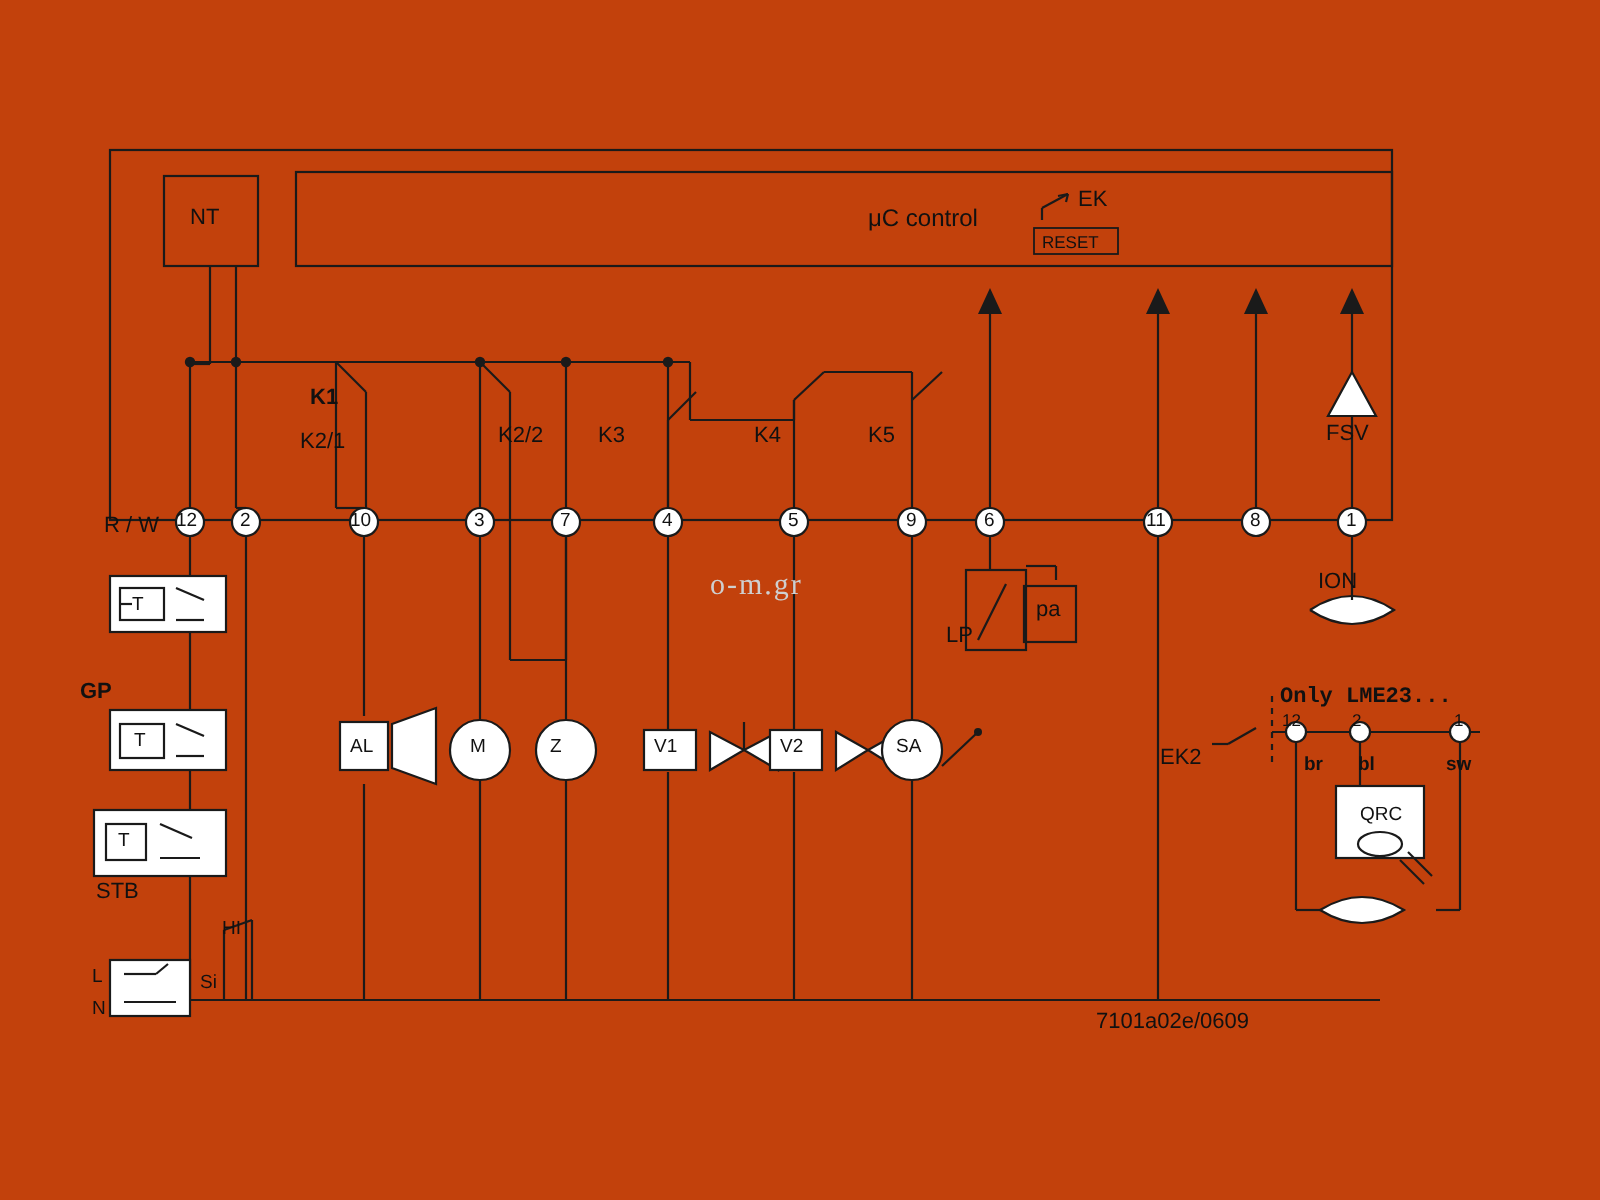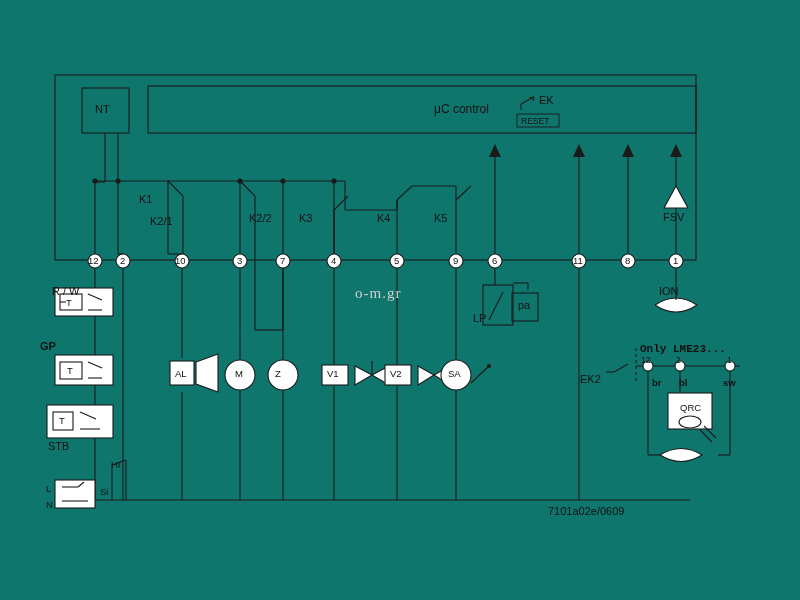--- a/index.html
+++ b/index.html
@@ -7,21 +7,21 @@
     padding: 0;
     background: #ffffff;
   }
   body {
     font-family: "Liberation Sans", sans-serif;
   }
   #stage {
     position: relative;
     width: 800px;
     height: 600px;
-    background: #0f766e;
+    background: #c2410c;
     overflow: hidden;
   }
   .lbl {
     position: absolute;
     font-family: "Liberation Sans", sans-serif;
     font-size: 11px;
     color: #111111;
     white-space: nowrap;
     line-height: 1;
   }
@@ -233,41 +233,41 @@
   <div class="lbl" style="left:539px; top:95px;">EK</div>
   <div class="lbl xs" style="left:521px; top:117px;">RESET</div>
   <div class="lbl" style="left:663px; top:212px;">FSV</div>
   <div class="lbl" style="left:659px; top:286px;">ION</div>
   <div class="lbl" style="left:473px; top:313px;">LP</div>
   <div class="lbl" style="left:518px; top:300px;">pa</div>
   <div class="lbl" style="left:580px; top:374px;">EK2</div>
   <div class="lbl bold" style="left:640px; top:344px;font-family:Liberation Mono, monospace;">Only LME23...</div>
   <div class="lbl sm" style="left:680px; top:403px;">QRC</div>
 
-  <div class="lbl" style="left:139px; top:194px;">K1</div>
+  <div class="lbl" style="left:155px; top:194px;font-weight:bold;">K1</div>
   <div class="lbl" style="left:150px; top:216px;">K2/1</div>
   <div class="lbl" style="left:249px; top:213px;">K2/2</div>
   <div class="lbl" style="left:299px; top:213px;">K3</div>
   <div class="lbl" style="left:377px; top:213px;">K4</div>
   <div class="lbl" style="left:434px; top:213px;">K5</div>
 
   <div class="lbl sm" style="left:88px;  top:256px;">12</div>
   <div class="lbl sm" style="left:120px; top:256px;">2</div>
   <div class="lbl sm" style="left:175px; top:256px;">10</div>
   <div class="lbl sm" style="left:237px; top:256px;">3</div>
   <div class="lbl sm" style="left:280px; top:256px;">7</div>
   <div class="lbl sm" style="left:331px; top:256px;">4</div>
   <div class="lbl sm" style="left:394px; top:256px;">5</div>
   <div class="lbl sm" style="left:453px; top:256px;">9</div>
   <div class="lbl sm" style="left:492px; top:256px;">6</div>
   <div class="lbl sm" style="left:573px; top:256px;">11</div>
   <div class="lbl sm" style="left:625px; top:256px;">8</div>
   <div class="lbl sm" style="left:673px; top:256px;">1</div>
 
-  <div class="lbl" style="left:52px; top:286px;">R / W</div>
+  <div class="lbl" style="left:52px; top:258px;">R / W</div>
   <div class="lbl sm" style="left:66px; top:298px;">T</div>
   <div class="lbl" style="left:40px; top:341px;font-weight:bold;">GP</div>
   <div class="lbl sm" style="left:67px; top:366px;">T</div>
   <div class="lbl" style="left:48px; top:441px;">STB</div>
   <div class="lbl sm" style="left:59px; top:416px;">T</div>
 
   <div class="lbl sm" style="left:63px; top:460px;margin-left:48px;">HI</div>
   <div class="lbl sm" style="left:46px; top:484px;">L</div>
   <div class="lbl sm" style="left:46px; top:500px;">N</div>
   <div class="lbl sm" style="left:64px; top:487px;margin-left:36px;">Si</div>

